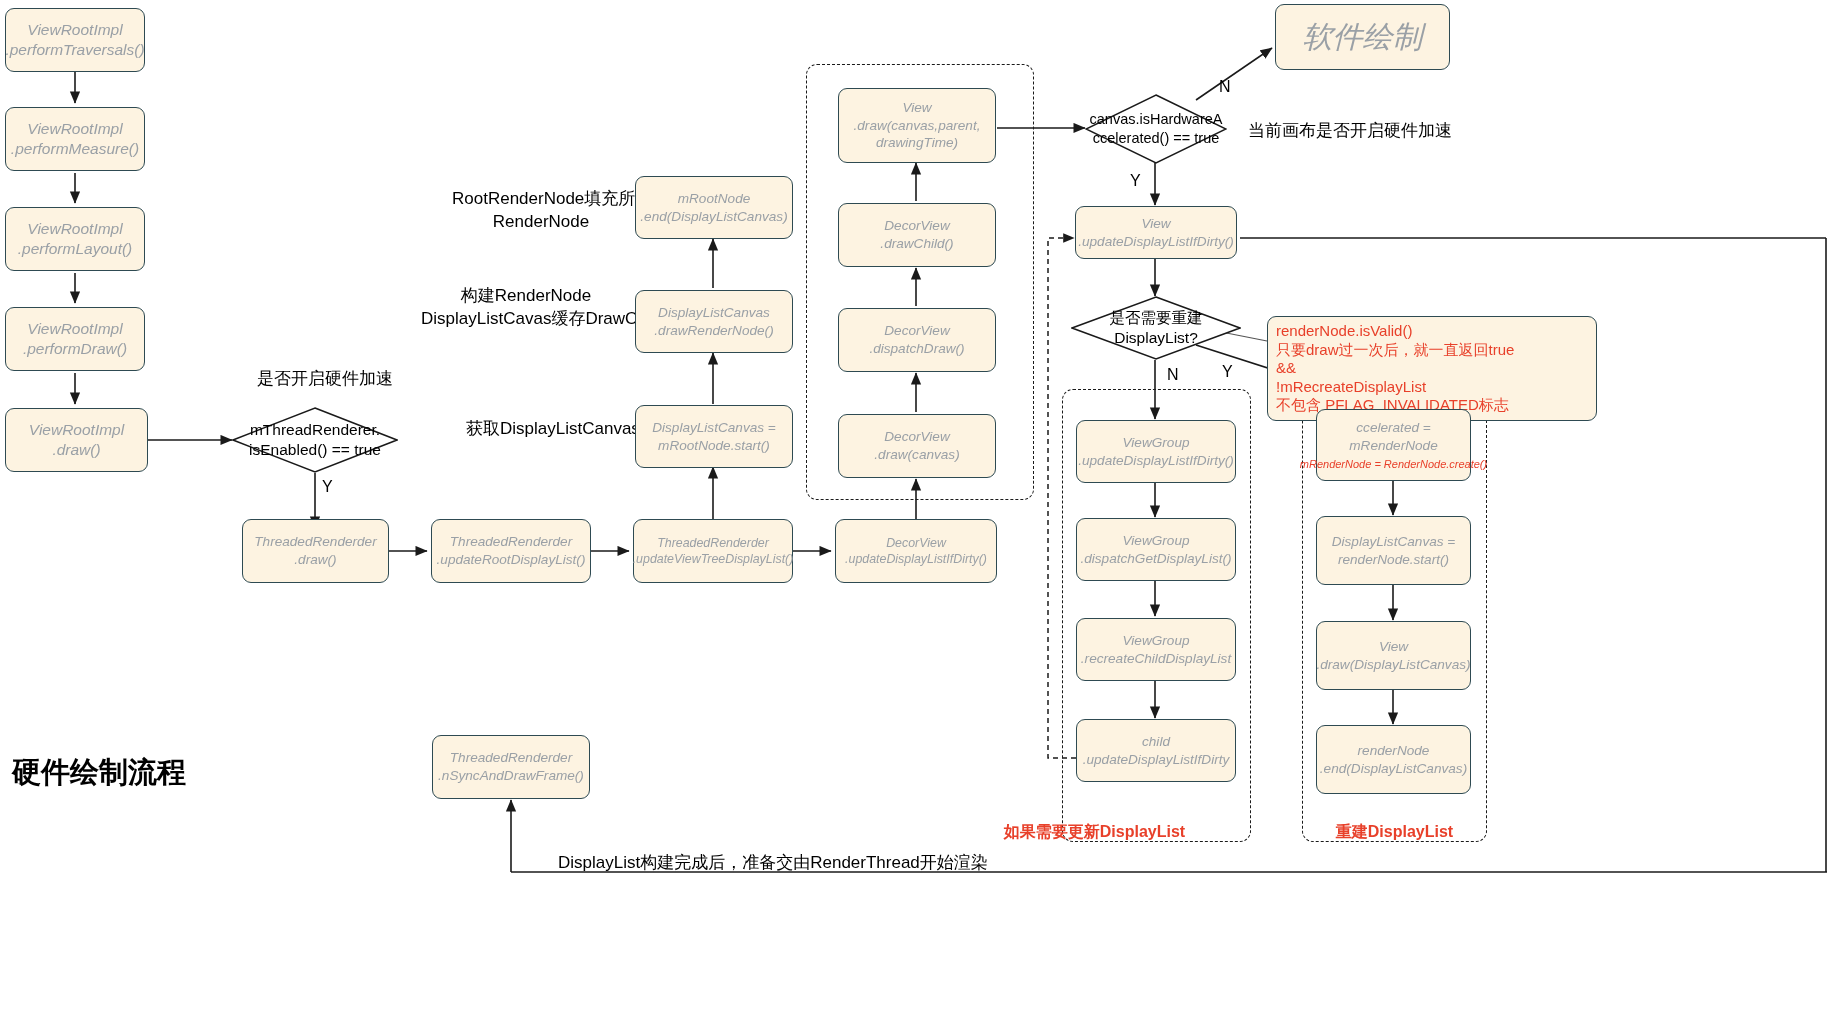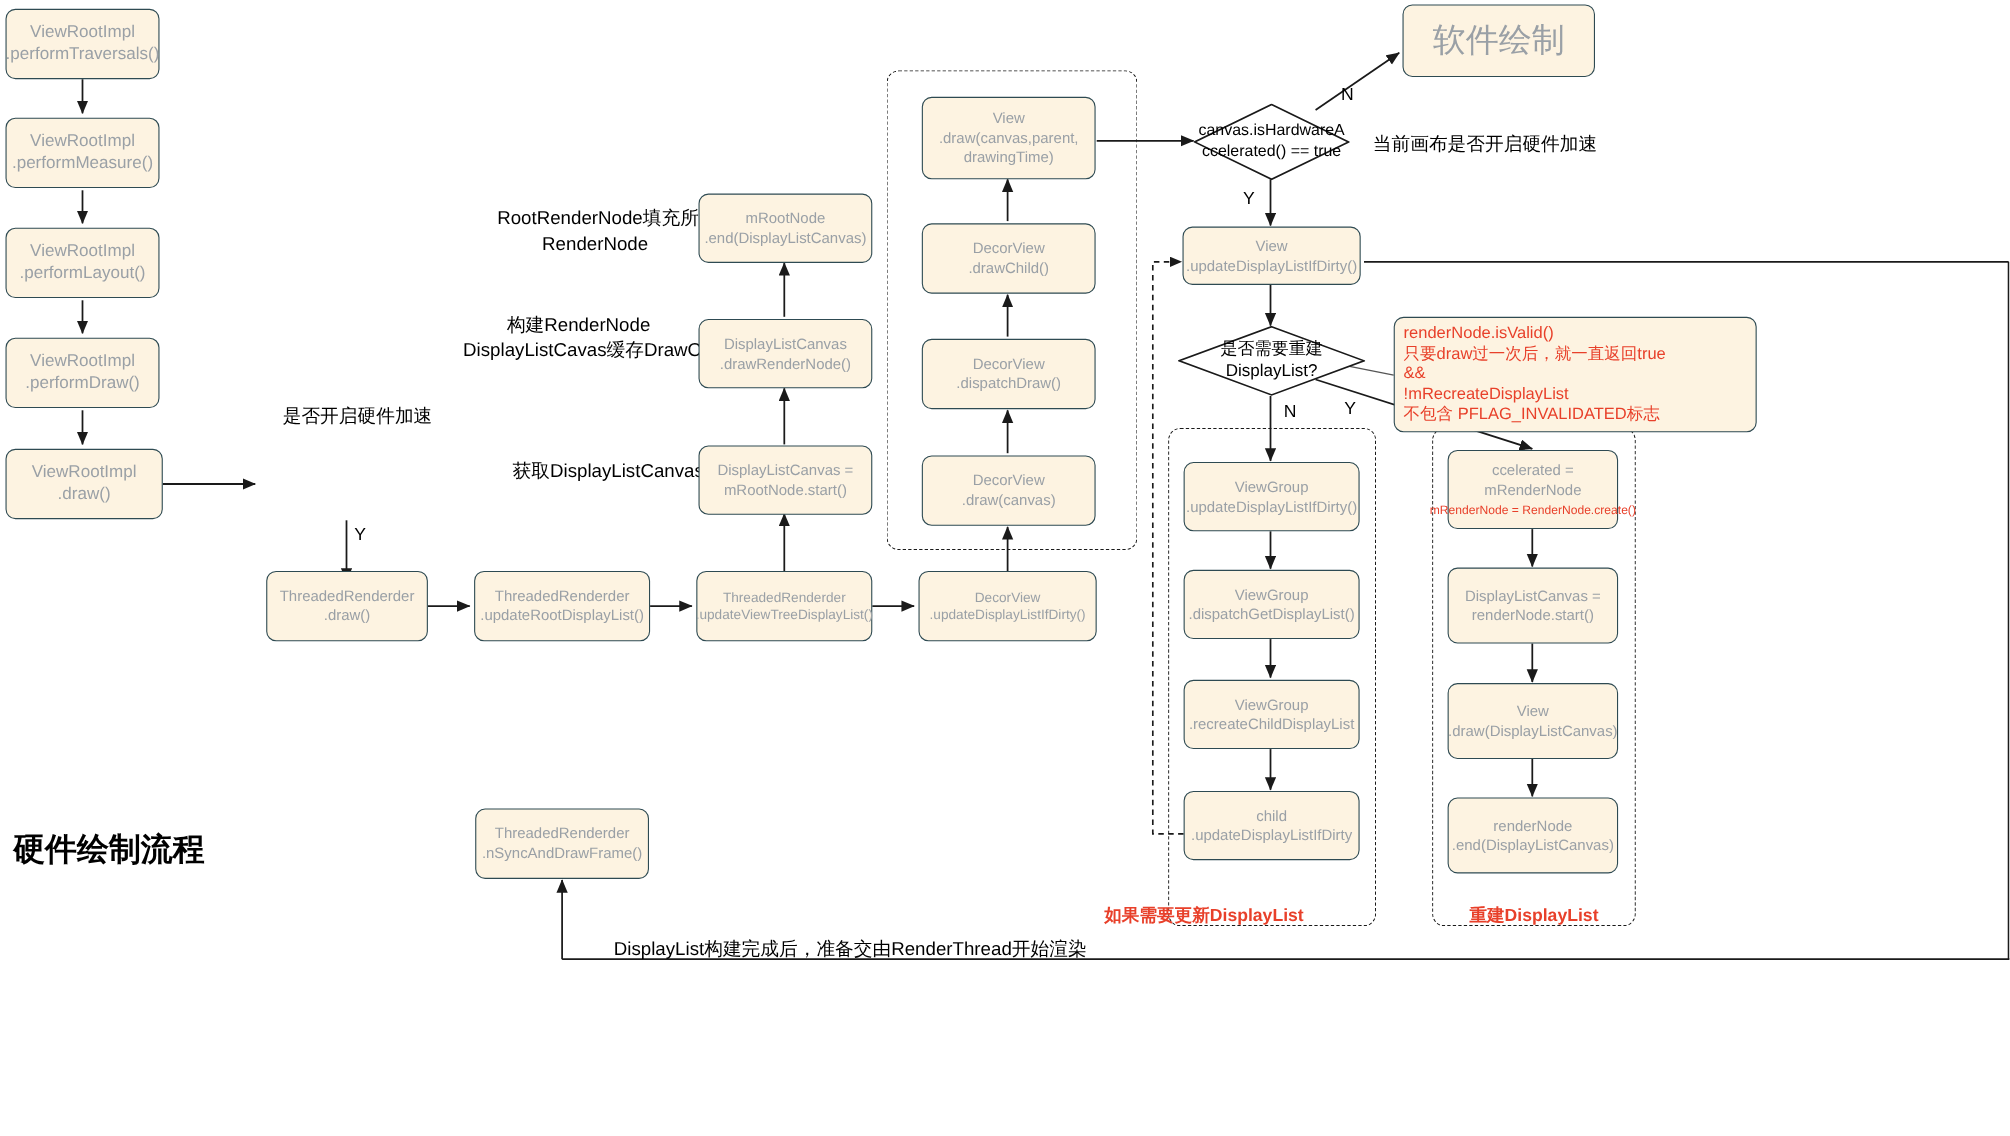--- a/index.html
+++ b/index.html
@@ -33,20 +33,21 @@
     border-radius: 9px;
     color: #9aa0a6;
     display: flex;
     flex-direction: column;
     align-items: center;
     justify-content: center;
     text-align: center;
     font-size: 15.5px;
     line-height: 1.32;
     padding: 3px 5px;
+    font-style: italic;
   }
   .node .ln { display: block; white-space: nowrap; }
   .node.small { font-size: 13.6px; }
   .node.tiny { font-size: 12.4px; }
   .node.big {
     font-size: 30px;
     color: #9aa0a6;
   }
   .node .red-sub {
     color: #e8402a;
@@ -61,20 +62,21 @@
     border: 1.2px solid #2e4a52;
     border-radius: 9px;
     color: #e8402a;
     font-size: 15px;
     line-height: 1.24;
     padding: 4px 6px 4px 8px;
     text-align: left;
     display: flex;
     flex-direction: column;
     justify-content: center;
+    margin-top: 28px;
   }
   .annot-box .ln { display: block; white-space: nowrap; }
   .diamond {
     position: absolute;
     box-sizing: border-box;
   }
   .diamond svg { position: absolute; left: 0; top: 0; }
   .diamond .dtext {
     position: absolute;
     left: 0; top: 0;
@@ -231,20 +233,29 @@
     <span class="ln">.performDraw()</span>
   </div>
   <div class="node" style="left:5px; top:408px; width:143px; height:64px;">
     <span class="ln">ViewRootImpl</span>
     <span class="ln">.draw()</span>
   </div>
 
   <div class="plain-label" style="left:257px; top:368px; width:120px;">
     <span class="ln">是否开启硬件加速</span>
   </div>
+  <div class="diamond" style="left:232px; top:407px; width:166px; height:66px;">
+    <svg width="166" height="66" viewBox="0 0 166 66">
+      <polygon points="83,1 165,33 83,65 1,33" fill="#ffffff" stroke="#1a1a1a" stroke-width="1.5"></polygon>
+    </svg>
+    <div class="dtext">
+      <span class="ln">mThreadRenderer.</span>
+      <span class="ln">isEnabled() == true</span>
+    </div>
+  </div>
   <div class="edge-label" style="left:322px; top:478px;">Y</div>
 
   <div class="node small" style="left:242px; top:519px; width:147px; height:64px;">
     <span class="ln">ThreadedRenderder</span>
     <span class="ln">.draw()</span>
   </div>
   <div class="node small" style="left:431px; top:519px; width:160px; height:64px;">
     <span class="ln">ThreadedRenderder</span>
     <span class="ln">.updateRootDisplayList()</span>
   </div>

